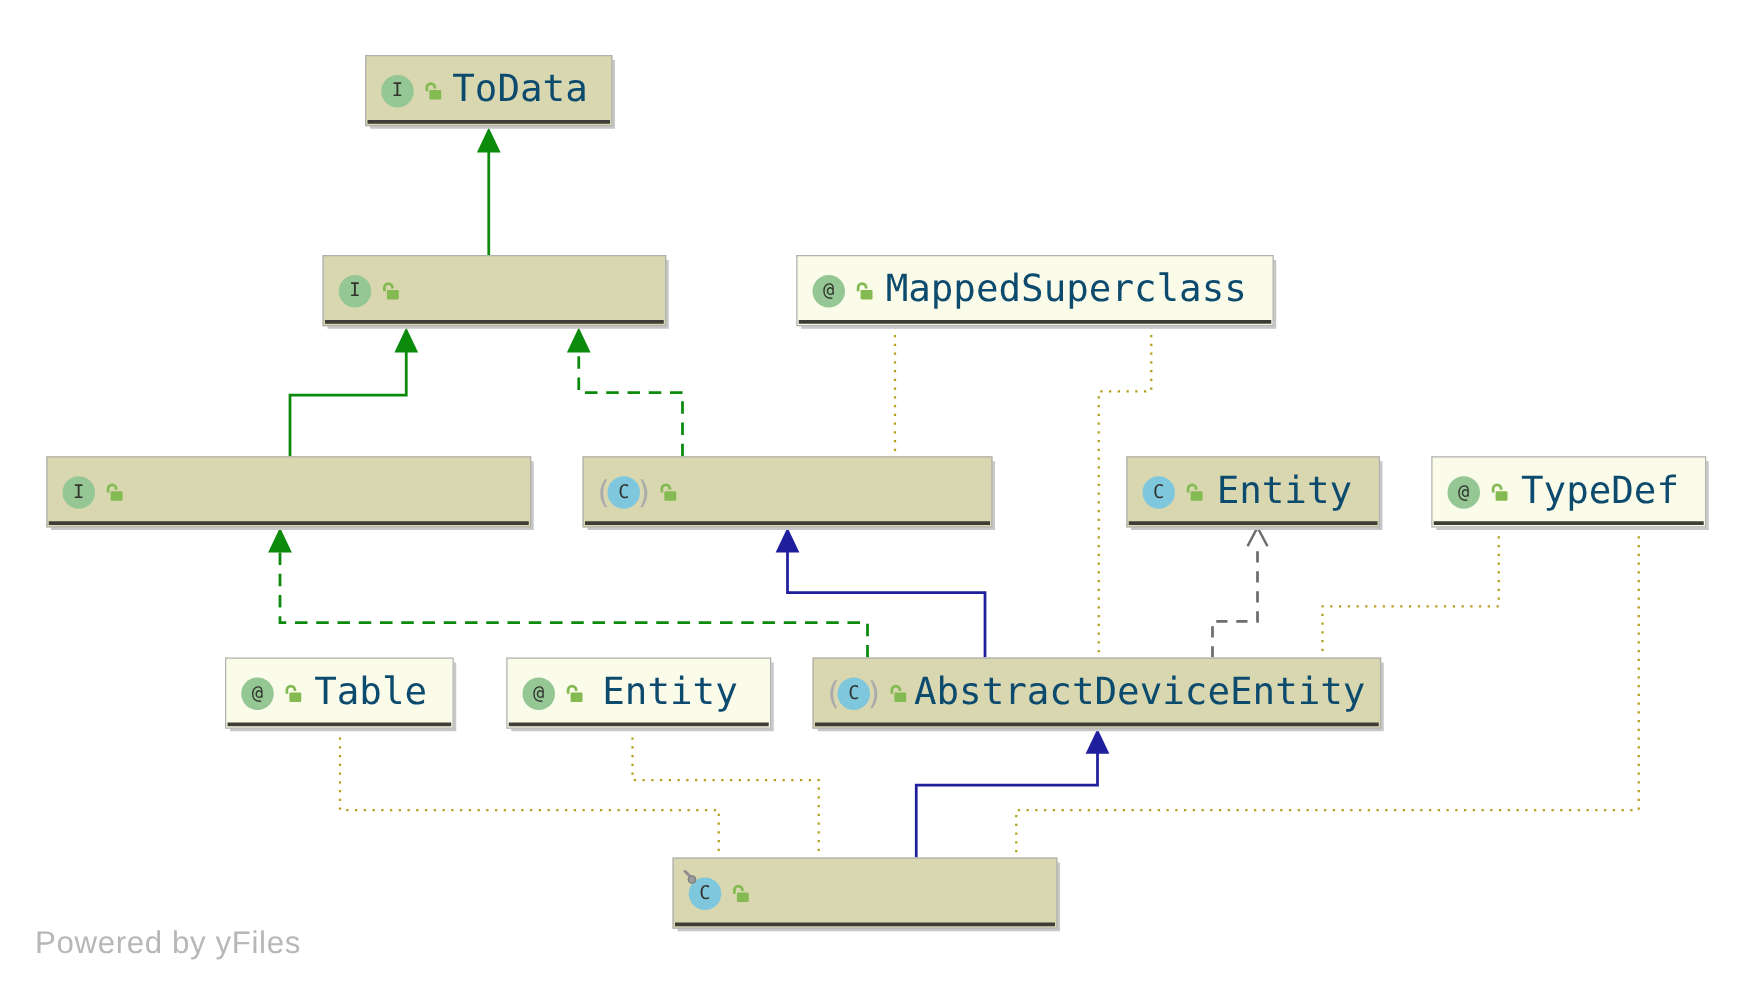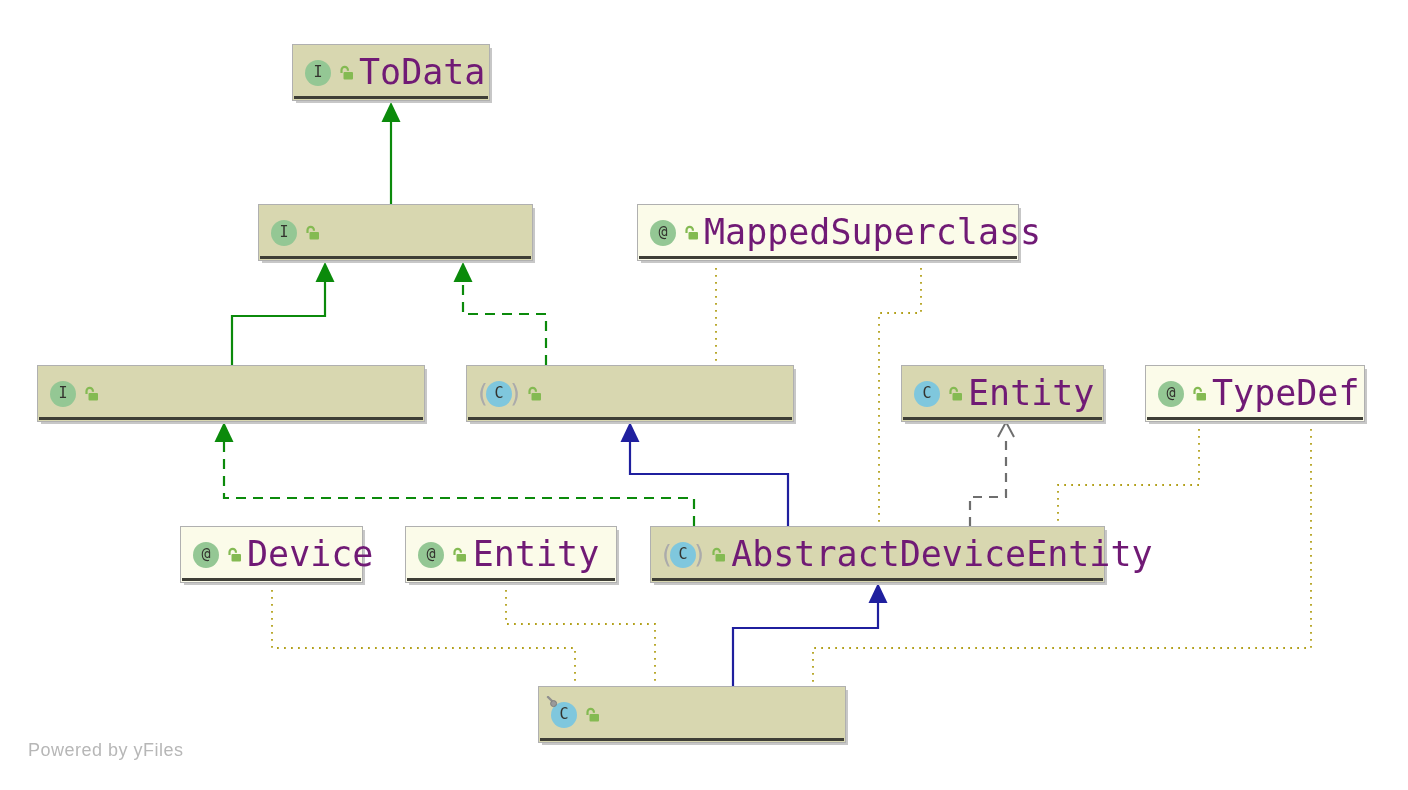--- a/index.html
+++ b/index.html
@@ -13,23 +13,23 @@
   .node.kind-class,.node.kind-abstract_class,.node.kind-class_entity,.node.kind-interface{background:#d8d7b0;}
   .node.kind-annotation{background:#fbfbe9;}
   .iconwrap{display:flex;align-items:center;flex:0 0 auto;position:relative;}
   .badge{width:26px;height:26px;border-radius:50%;display:flex;align-items:center;justify-content:center;
          font-size:15px;line-height:1;color:#33332e;position:relative;}
   .badge.green{background:#94c794;}
   .badge.blue{background:#7fc7dd;}
   .paren{color:#ababab;font-size:25px;line-height:26px;margin:0 -4px;position:relative;z-index:2;}
   .keyicon{position:absolute;left:-6px;top:-6px;z-index:3;}
   .lock{margin-left:7px;flex:0 0 auto;}
-  .nlabel{flex:1;text-align:center;font-size:35px;color:#701a75;white-space:nowrap;padding:0 4px 2px 4px;}
+  .nlabel{flex:1;text-align:center;font-size:30px;color:#0c4a6e;white-space:nowrap;padding:0 4px 2px 4px;}
   #watermark{position:absolute;left:28px;top:740px;font-family:"Liberation Sans","DejaVu Sans",sans-serif;
-             font-size:18px;color:#b7b7b7;letter-spacing:.5px;}
+             font-size:25px;color:#b7b7b7;letter-spacing:.5px;}
 </style>
 </head>
 <body>
 
 <div id="canvas">
   <svg id="edges" xmlns="http://www.w3.org/2000/svg">
       <g>
         <polyline points="391,204 391,121" fill="none" stroke="#0b8a0b" stroke-width="2.2"></polyline>
         <polygon points="391,102 381.5,122 400.5,122" fill="#0b8a0b" stroke="none"></polygon>
       </g>
@@ -147,21 +147,21 @@
         <span class="nlabel">TypeDef</span>
       </div>
       <div class="node kind-annotation" style="left: 180px; top: 526px; width: 183px; height: 57px;">
         <span class="iconwrap">
           <span class="badge green">@</span>
         </span>
         <svg class="lock" width="17" height="17" viewBox="0 0 17 17">
           <path d="M3.5 9 V6 a3.2 3.2 0 0 1 6.4 0 v0.8" fill="none" stroke="#84ba52" stroke-width="2.2"></path>
           <rect x="5.5" y="8" width="9.5" height="7.5" rx="1" fill="#84ba52"></rect>
         </svg>
-        <span class="nlabel">Device</span>
+        <span class="nlabel">Table</span>
       </div>
       <div class="node kind-annotation" style="left: 405px; top: 526px; width: 212px; height: 57px;">
         <span class="iconwrap">
           <span class="badge green">@</span>
         </span>
         <svg class="lock" width="17" height="17" viewBox="0 0 17 17">
           <path d="M3.5 9 V6 a3.2 3.2 0 0 1 6.4 0 v0.8" fill="none" stroke="#84ba52" stroke-width="2.2"></path>
           <rect x="5.5" y="8" width="9.5" height="7.5" rx="1" fill="#84ba52"></rect>
         </svg>
         <span class="nlabel">Entity</span>

